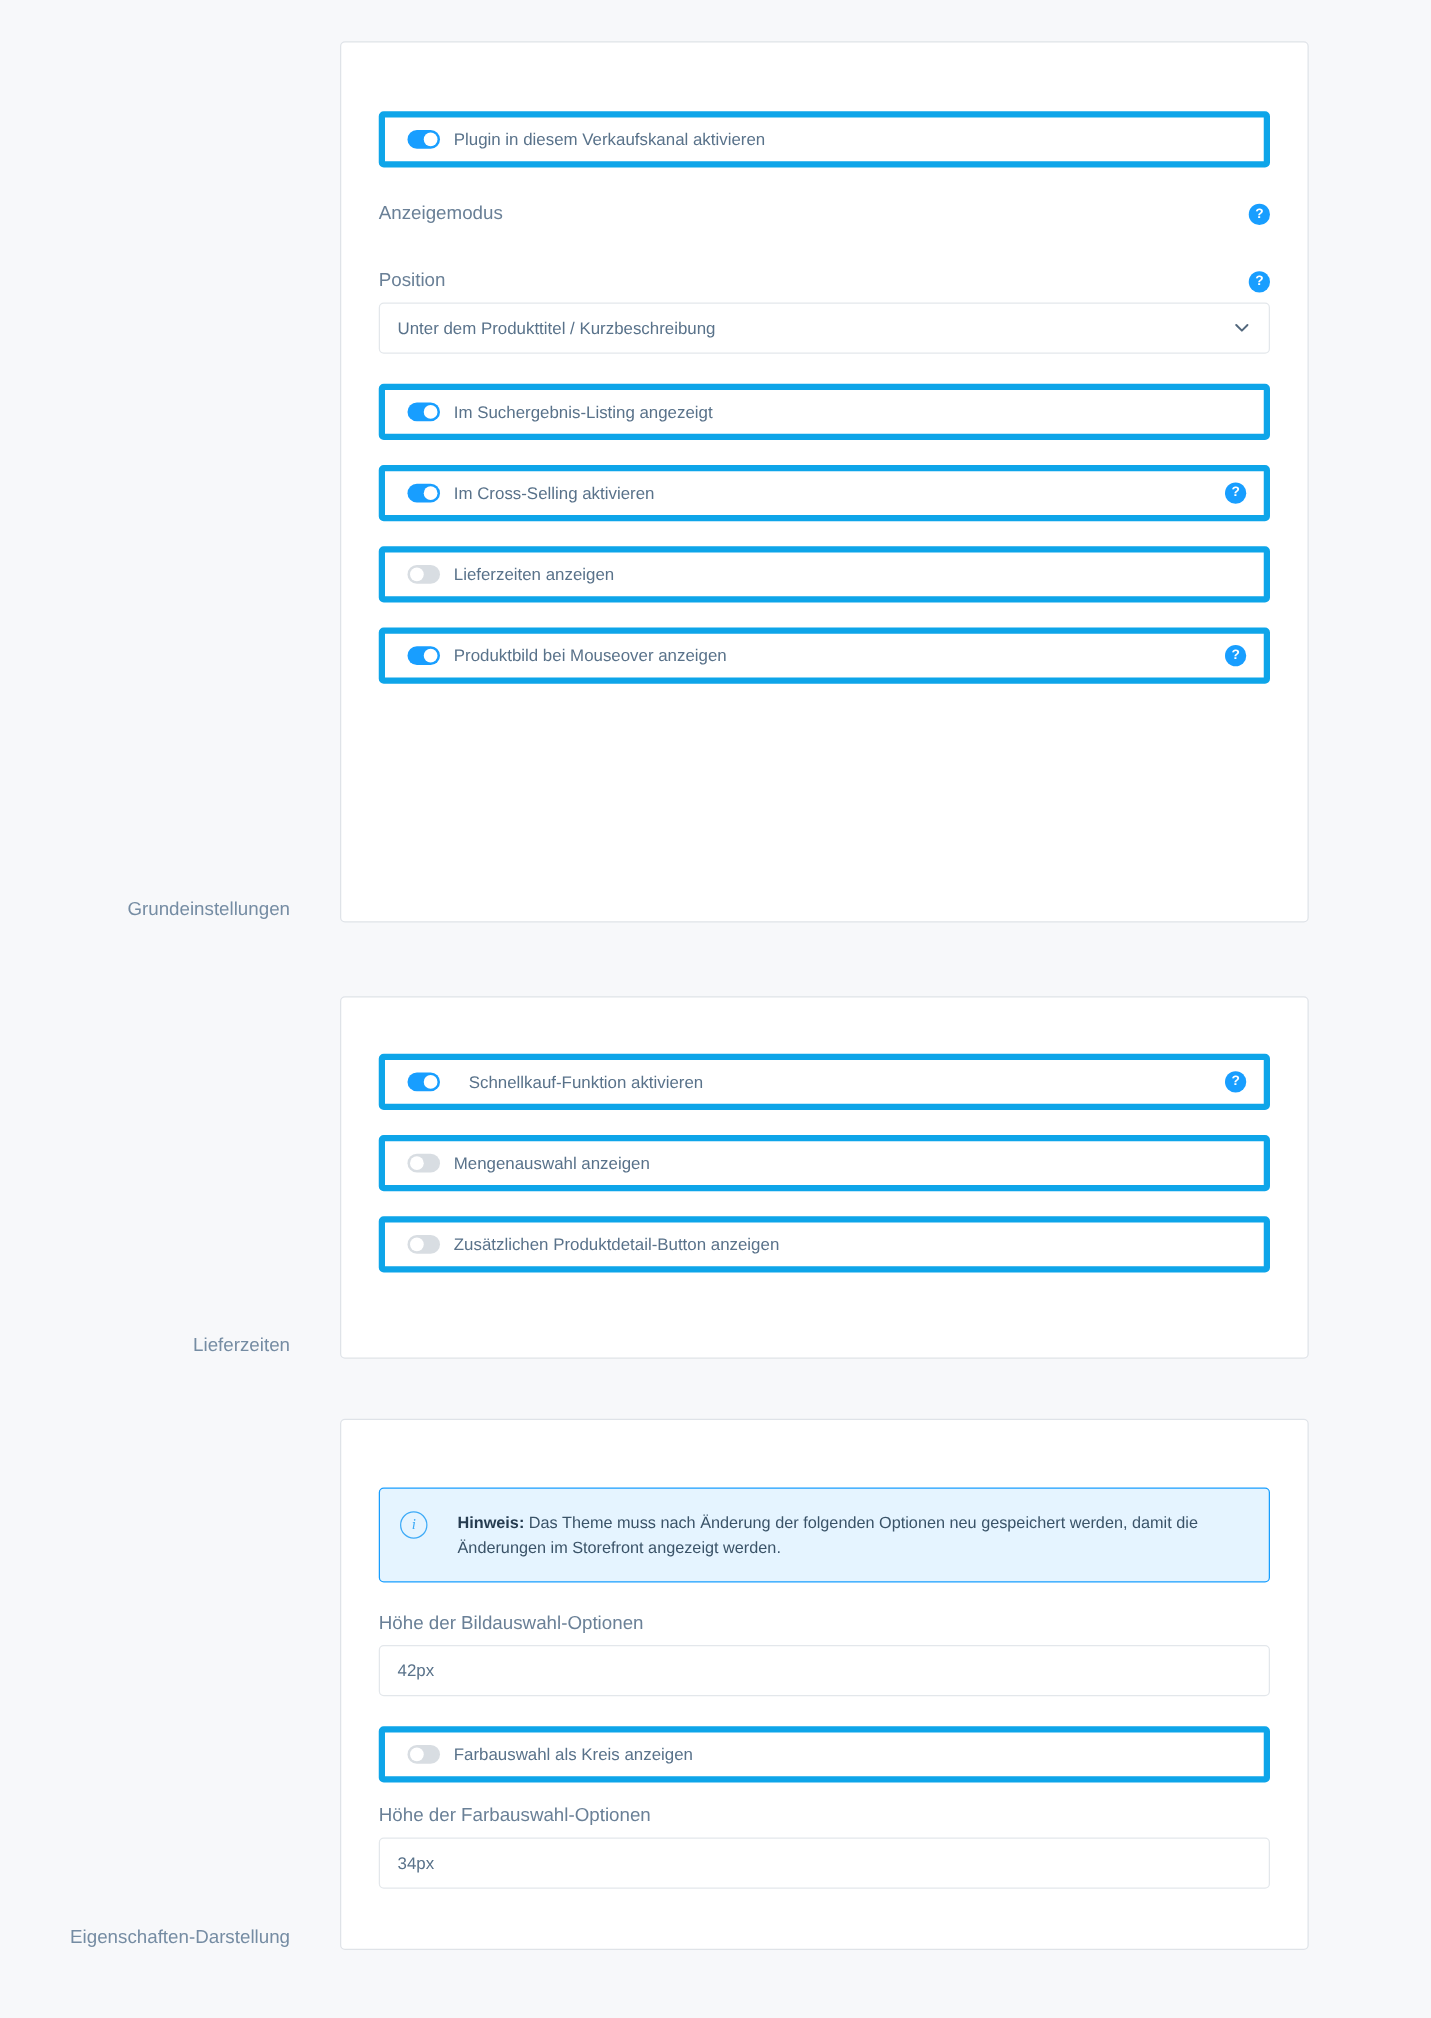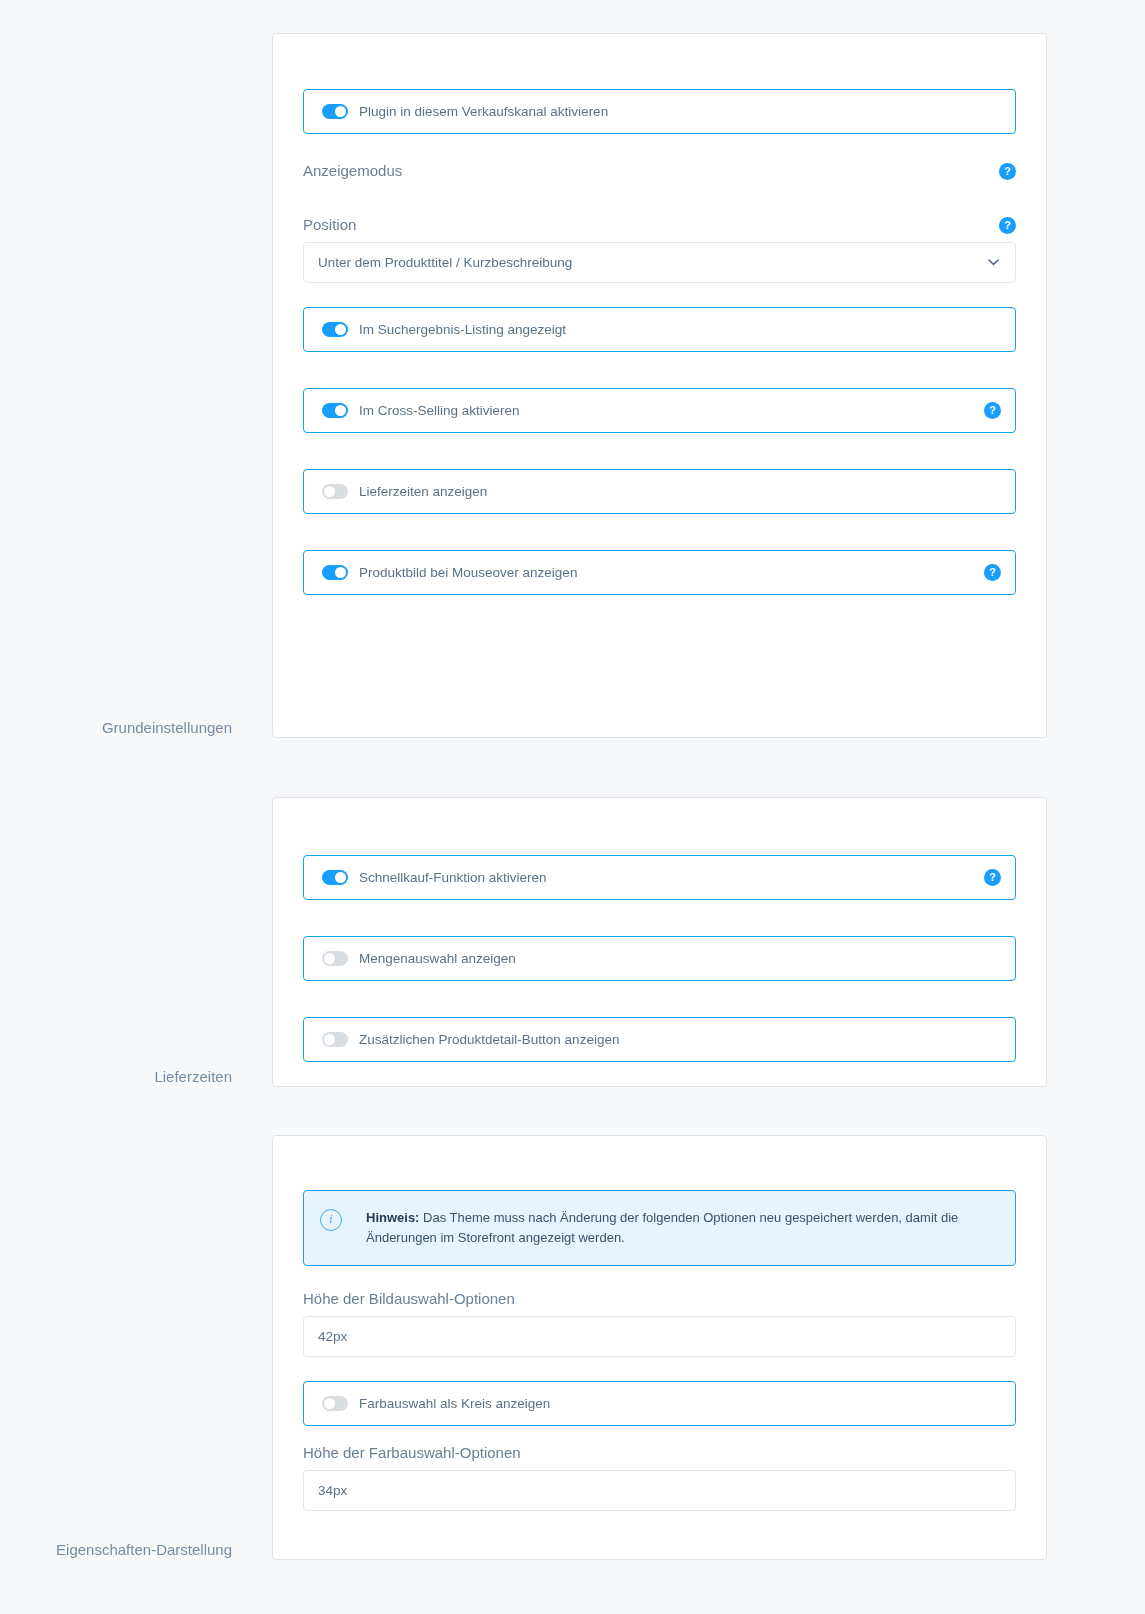--- a/index.html
+++ b/index.html
@@ -42,31 +42,31 @@
     border: 1px solid #dfe3e8;
     border-radius: 4px;
     width: 775px;
     box-sizing: border-box;
   }
   .card-inner {
     padding: 28px 30px 30px 30px;
   }
 
   .switch-card {
-    border: 1px solid #0ea5e9;
+    border: 5px solid #0ea5e9;
     border-radius: 4px;
     background: #fff;
     height: 45px;
     display: flex;
     align-items: center;
     padding: 0 16px 0 18px;
     box-sizing: border-box;
     position: relative;
   }
-  .switch-card + .switch-card { margin-top: 36px; }
+  .switch-card + .switch-card { margin-top: 20px; }
 
   .switch {
     width: 26px;
     height: 15px;
     border-radius: 8px;
     position: relative;
     flex: 0 0 26px;
     margin-right: 11px;
     background: #189eff;
   }
@@ -268,21 +268,21 @@
       </div>
     </div>
   </div>
 
   <div class="sec-gap-1"></div>
   <div class="section">
     <div class="section-label">Lieferzeiten</div>
     <div class="card" style="height:290px;">
       <div class="card-inner">
 
-        <div class="switch-card" style="margin-top:29px;">
+        <div class="switch-card" style="margin-top:17px;gap:12px;">
           <div class="switch">
               <div class="knob"></div>
             </div>
           <div class="switch-label">Schnellkauf-Funktion aktivieren</div>
           <span class="help-icon">?</span>
         </div>
 
         <div class="switch-card">
           <div class="switch off">
               <div class="knob"></div>

